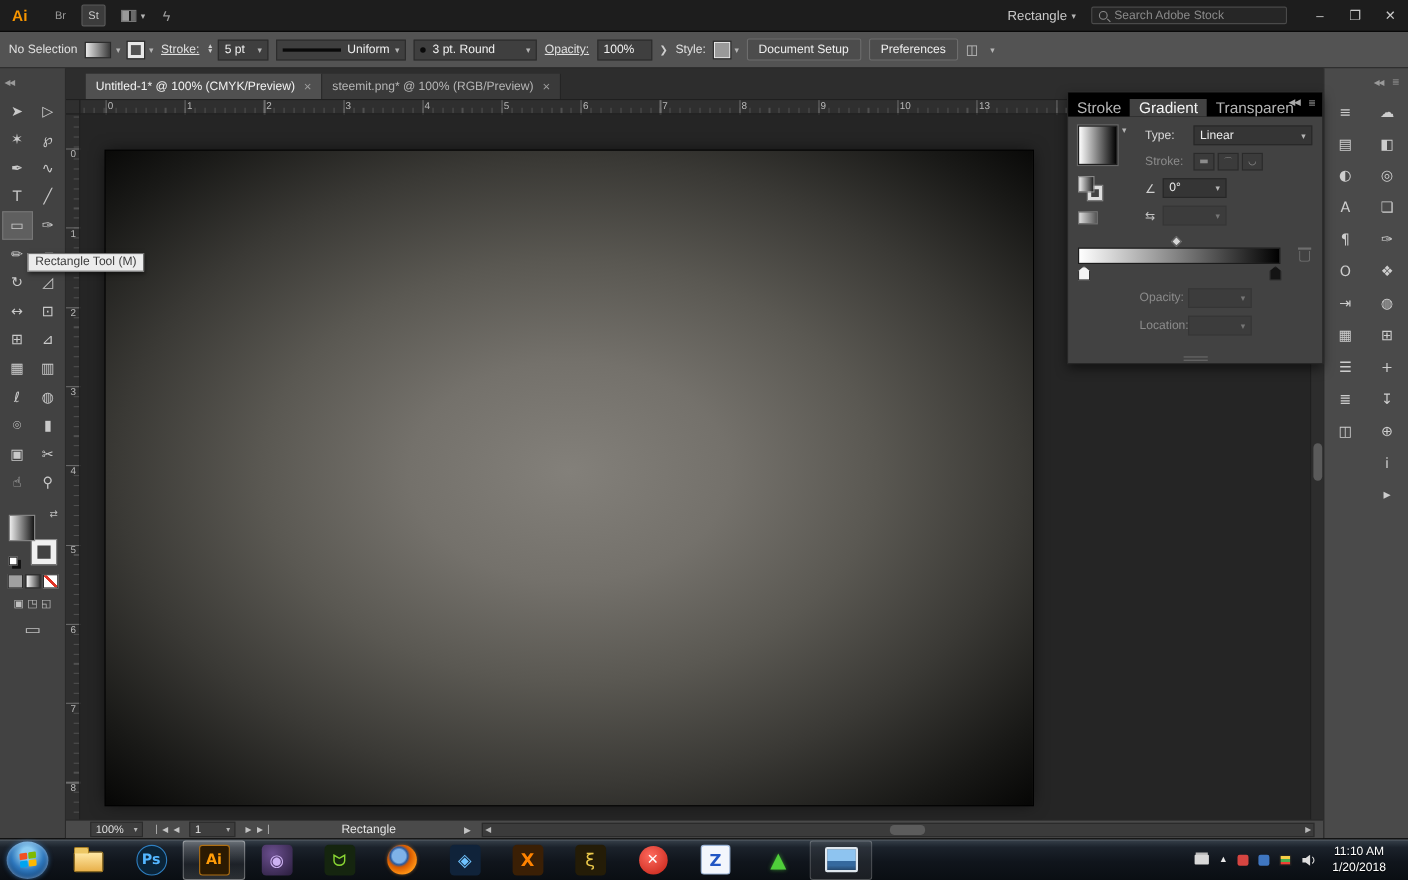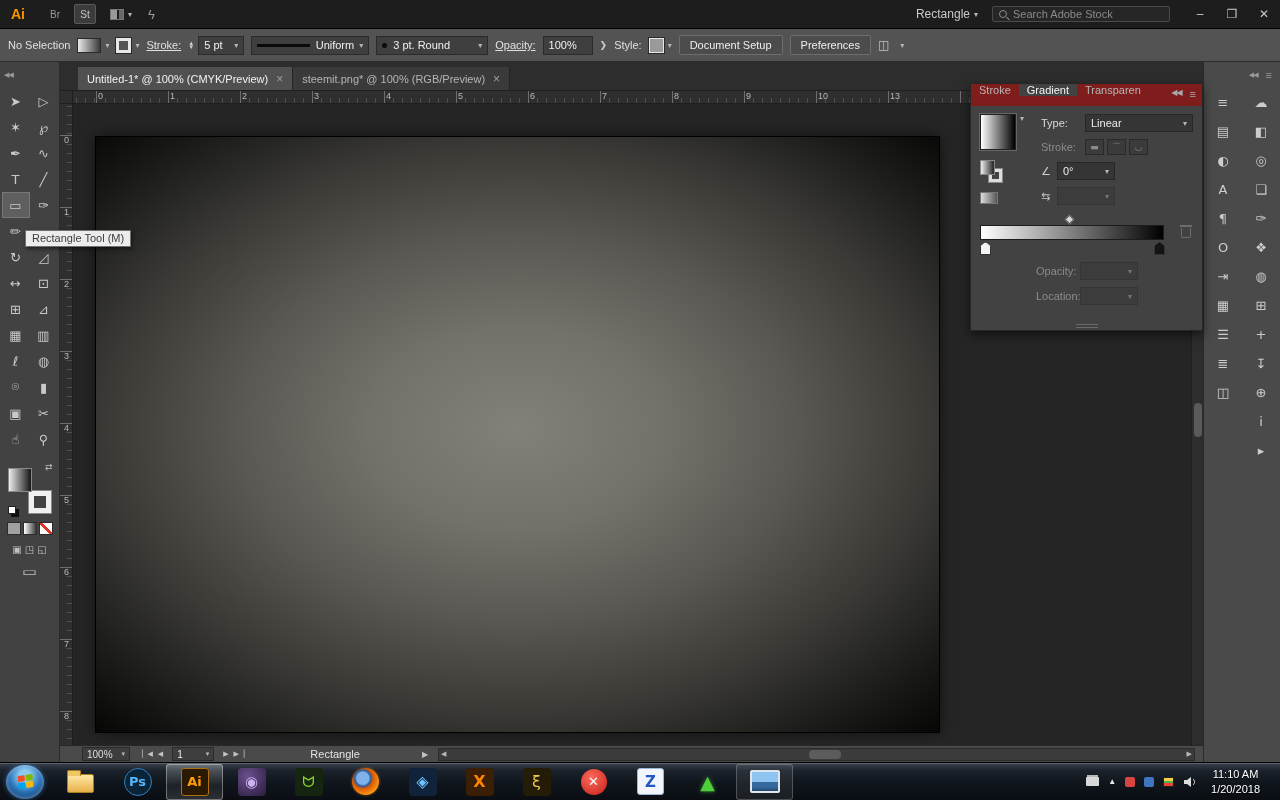--- a/index.html
+++ b/index.html
@@ -110,21 +110,21 @@
   .right-dock { width:77px; background:#4a4a4a; border-left:1px solid #2a2a2a; flex:0 0 auto; }
   .rd-head { height:26px; display:flex; align-items:center; justify-content:flex-end; gap:8px; padding-right:8px; color:#9a9a9a; }
   .rd-exp { font-size:7px; letter-spacing:-1px; }
   .rd-menu { font-size:11px; }
   .rd-cols { display:flex; }
   .rd-col { width:38px; display:flex; flex-direction:column; align-items:center; }
   .rd-icon { width:26px; height:25px; margin:2px 0; display:flex; align-items:center; justify-content:center; color:#cdcdcd; font-size:13px; font-family:"DejaVu Sans",sans-serif; }
 
   
   .gradient-panel { position:absolute; right:77px; top:21px; width:233px; height:248px; background:#424242; border:1px solid #272727; box-shadow:0 4px 10px rgba(0,0,0,.55); z-index:20; }
-  .ptabs { height:22px; background:#7f1d1d; display:flex; align-items:flex-start; font-size:11px; }
+  .ptabs { height:22px; background:#000000; display:flex; align-items:flex-end; font-size:14px; }
   .ptab { padding:0 8px; display:flex; align-items:center; color:#b5b5b5; white-space:nowrap; }
   .ptab.active { background:#424242; color:#f5f5f5; }
   .ptab-extras { position:absolute; right:6px; top:4px; display:flex; gap:8px; color:#aaa; }
   .ptab-extras .pe1 { font-size:8px; letter-spacing:-1px; }
   .ptab-extras .pe2 { font-size:11px; }
   .pbody { padding:8px 9px 0; font-size:11px; color:#d9d9d9; }
   .prow-top { display:flex; gap:10px; }
   .gleft { width:56px; }
   .gthumb-wrap { display:flex; align-items:flex-start; }
   .gthumb { width:36px; height:36px; background:linear-gradient(90deg,#fff,#000); border:1px solid #1f1f1f; outline:1px solid #666; }

